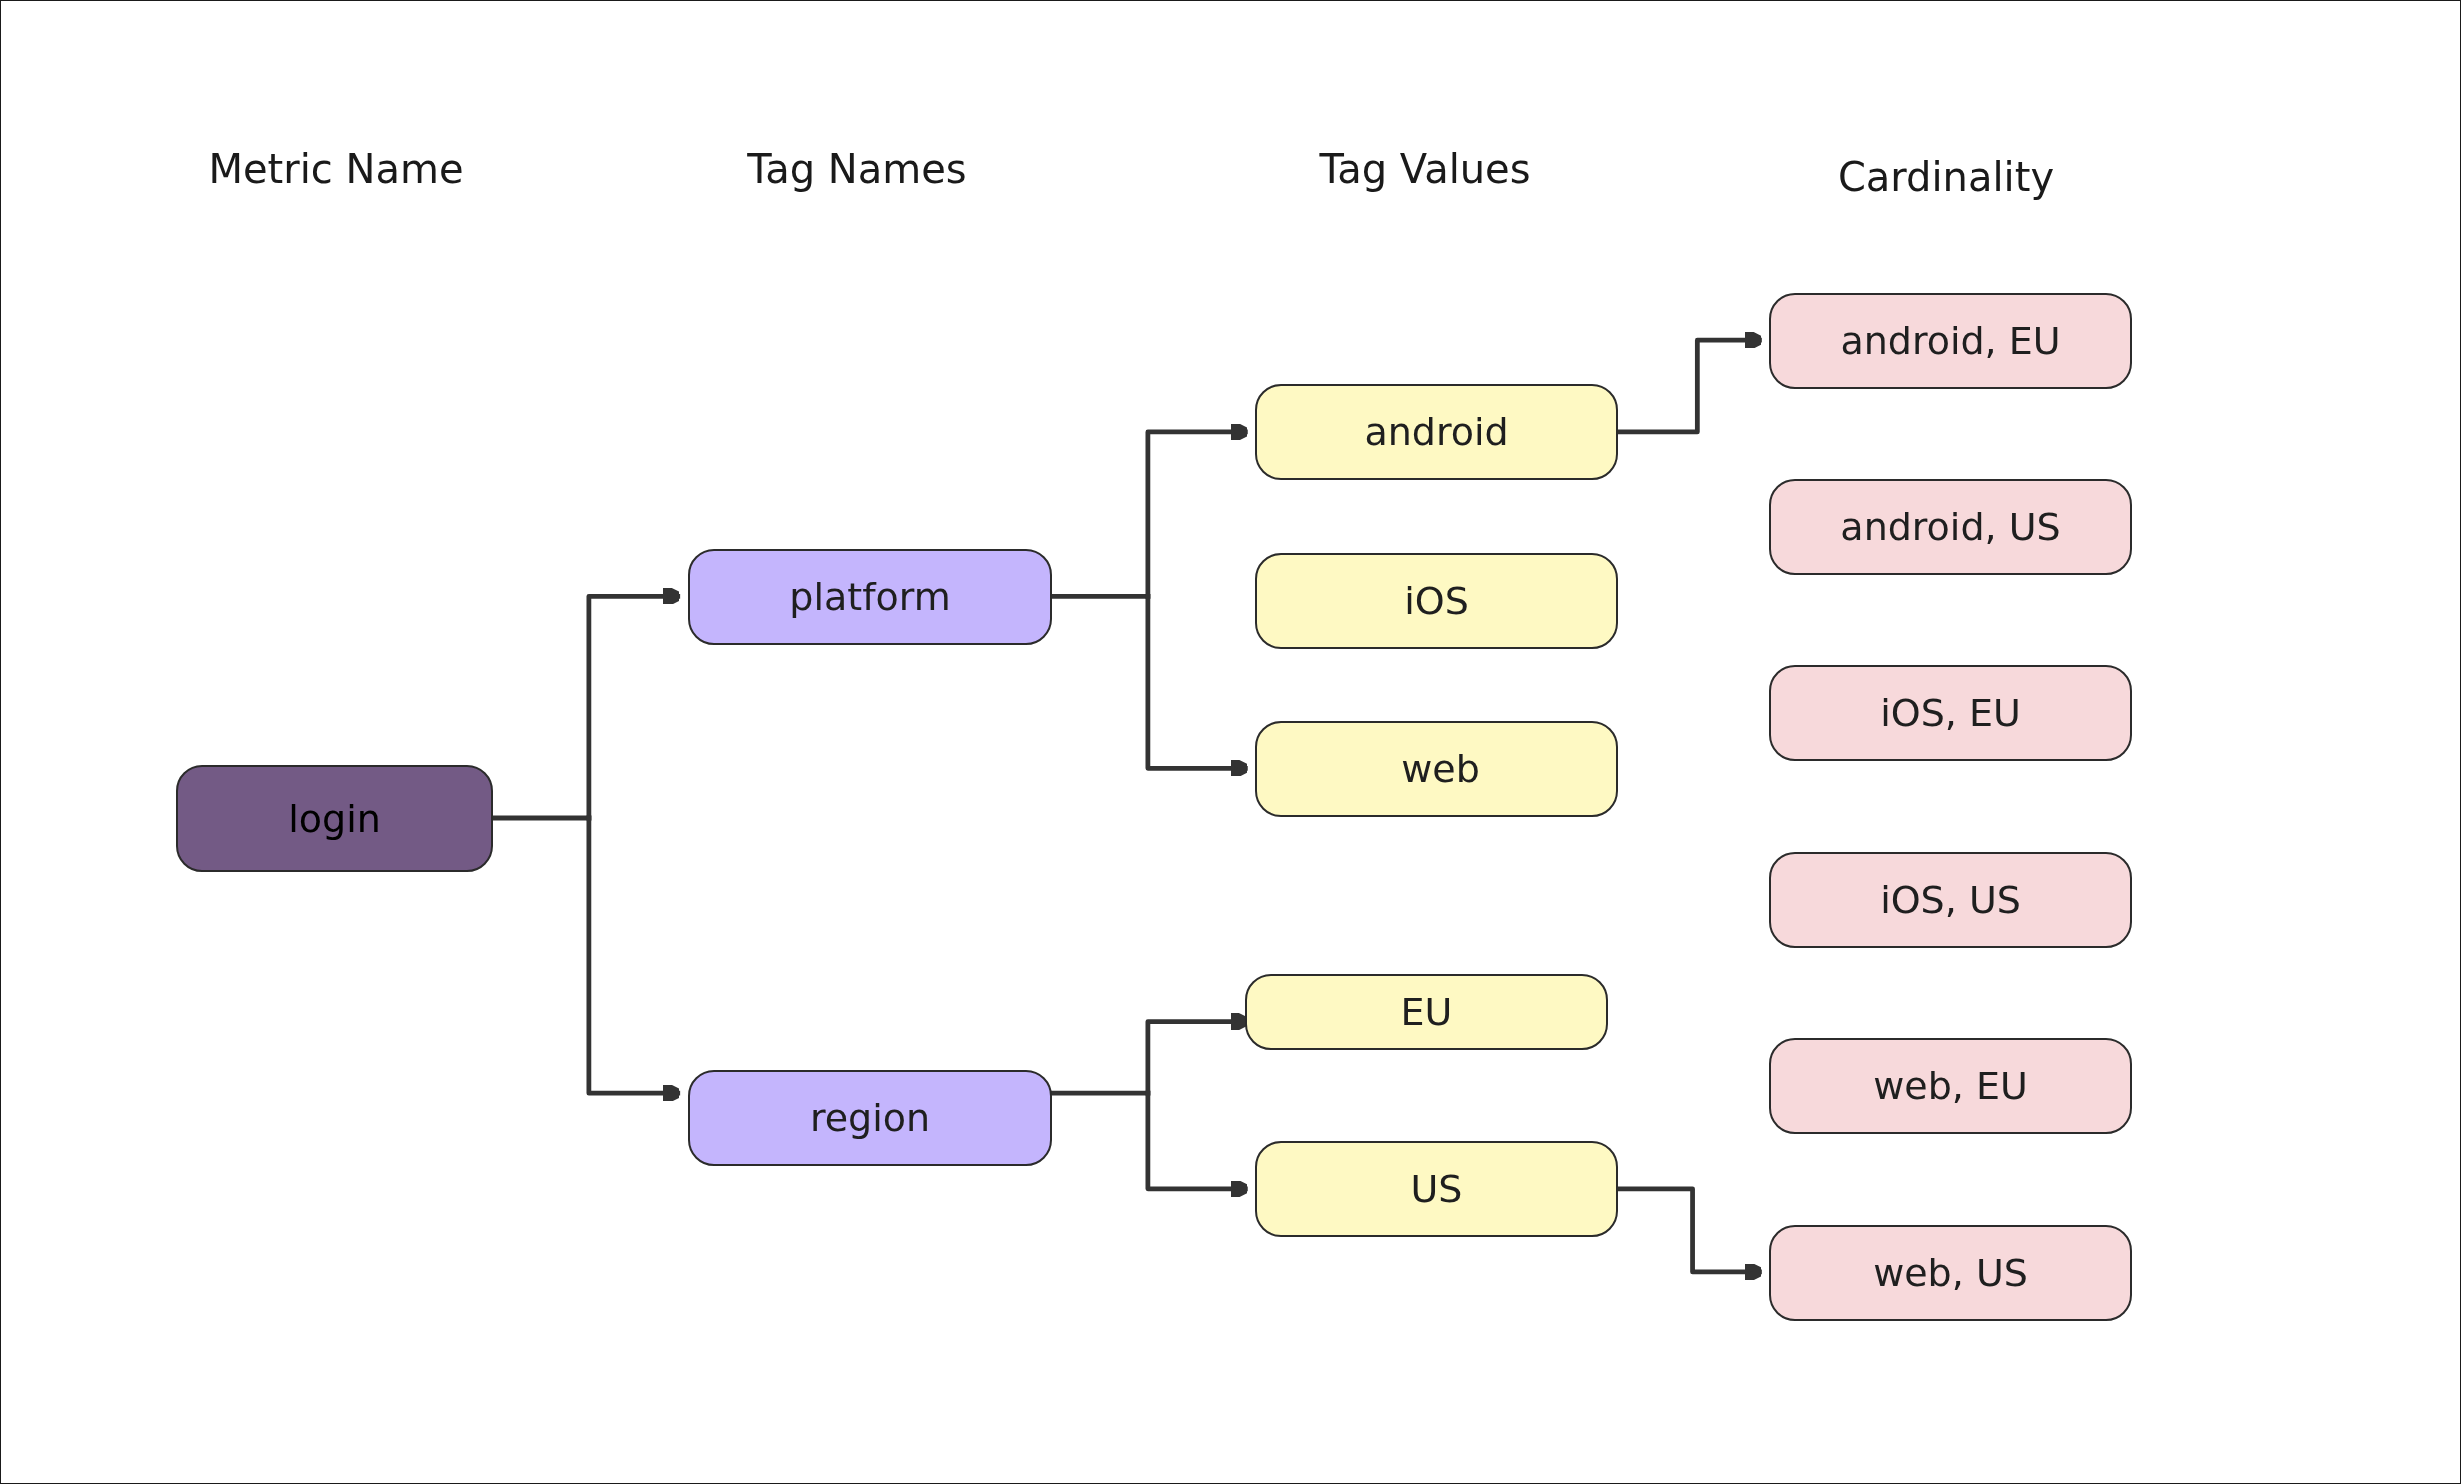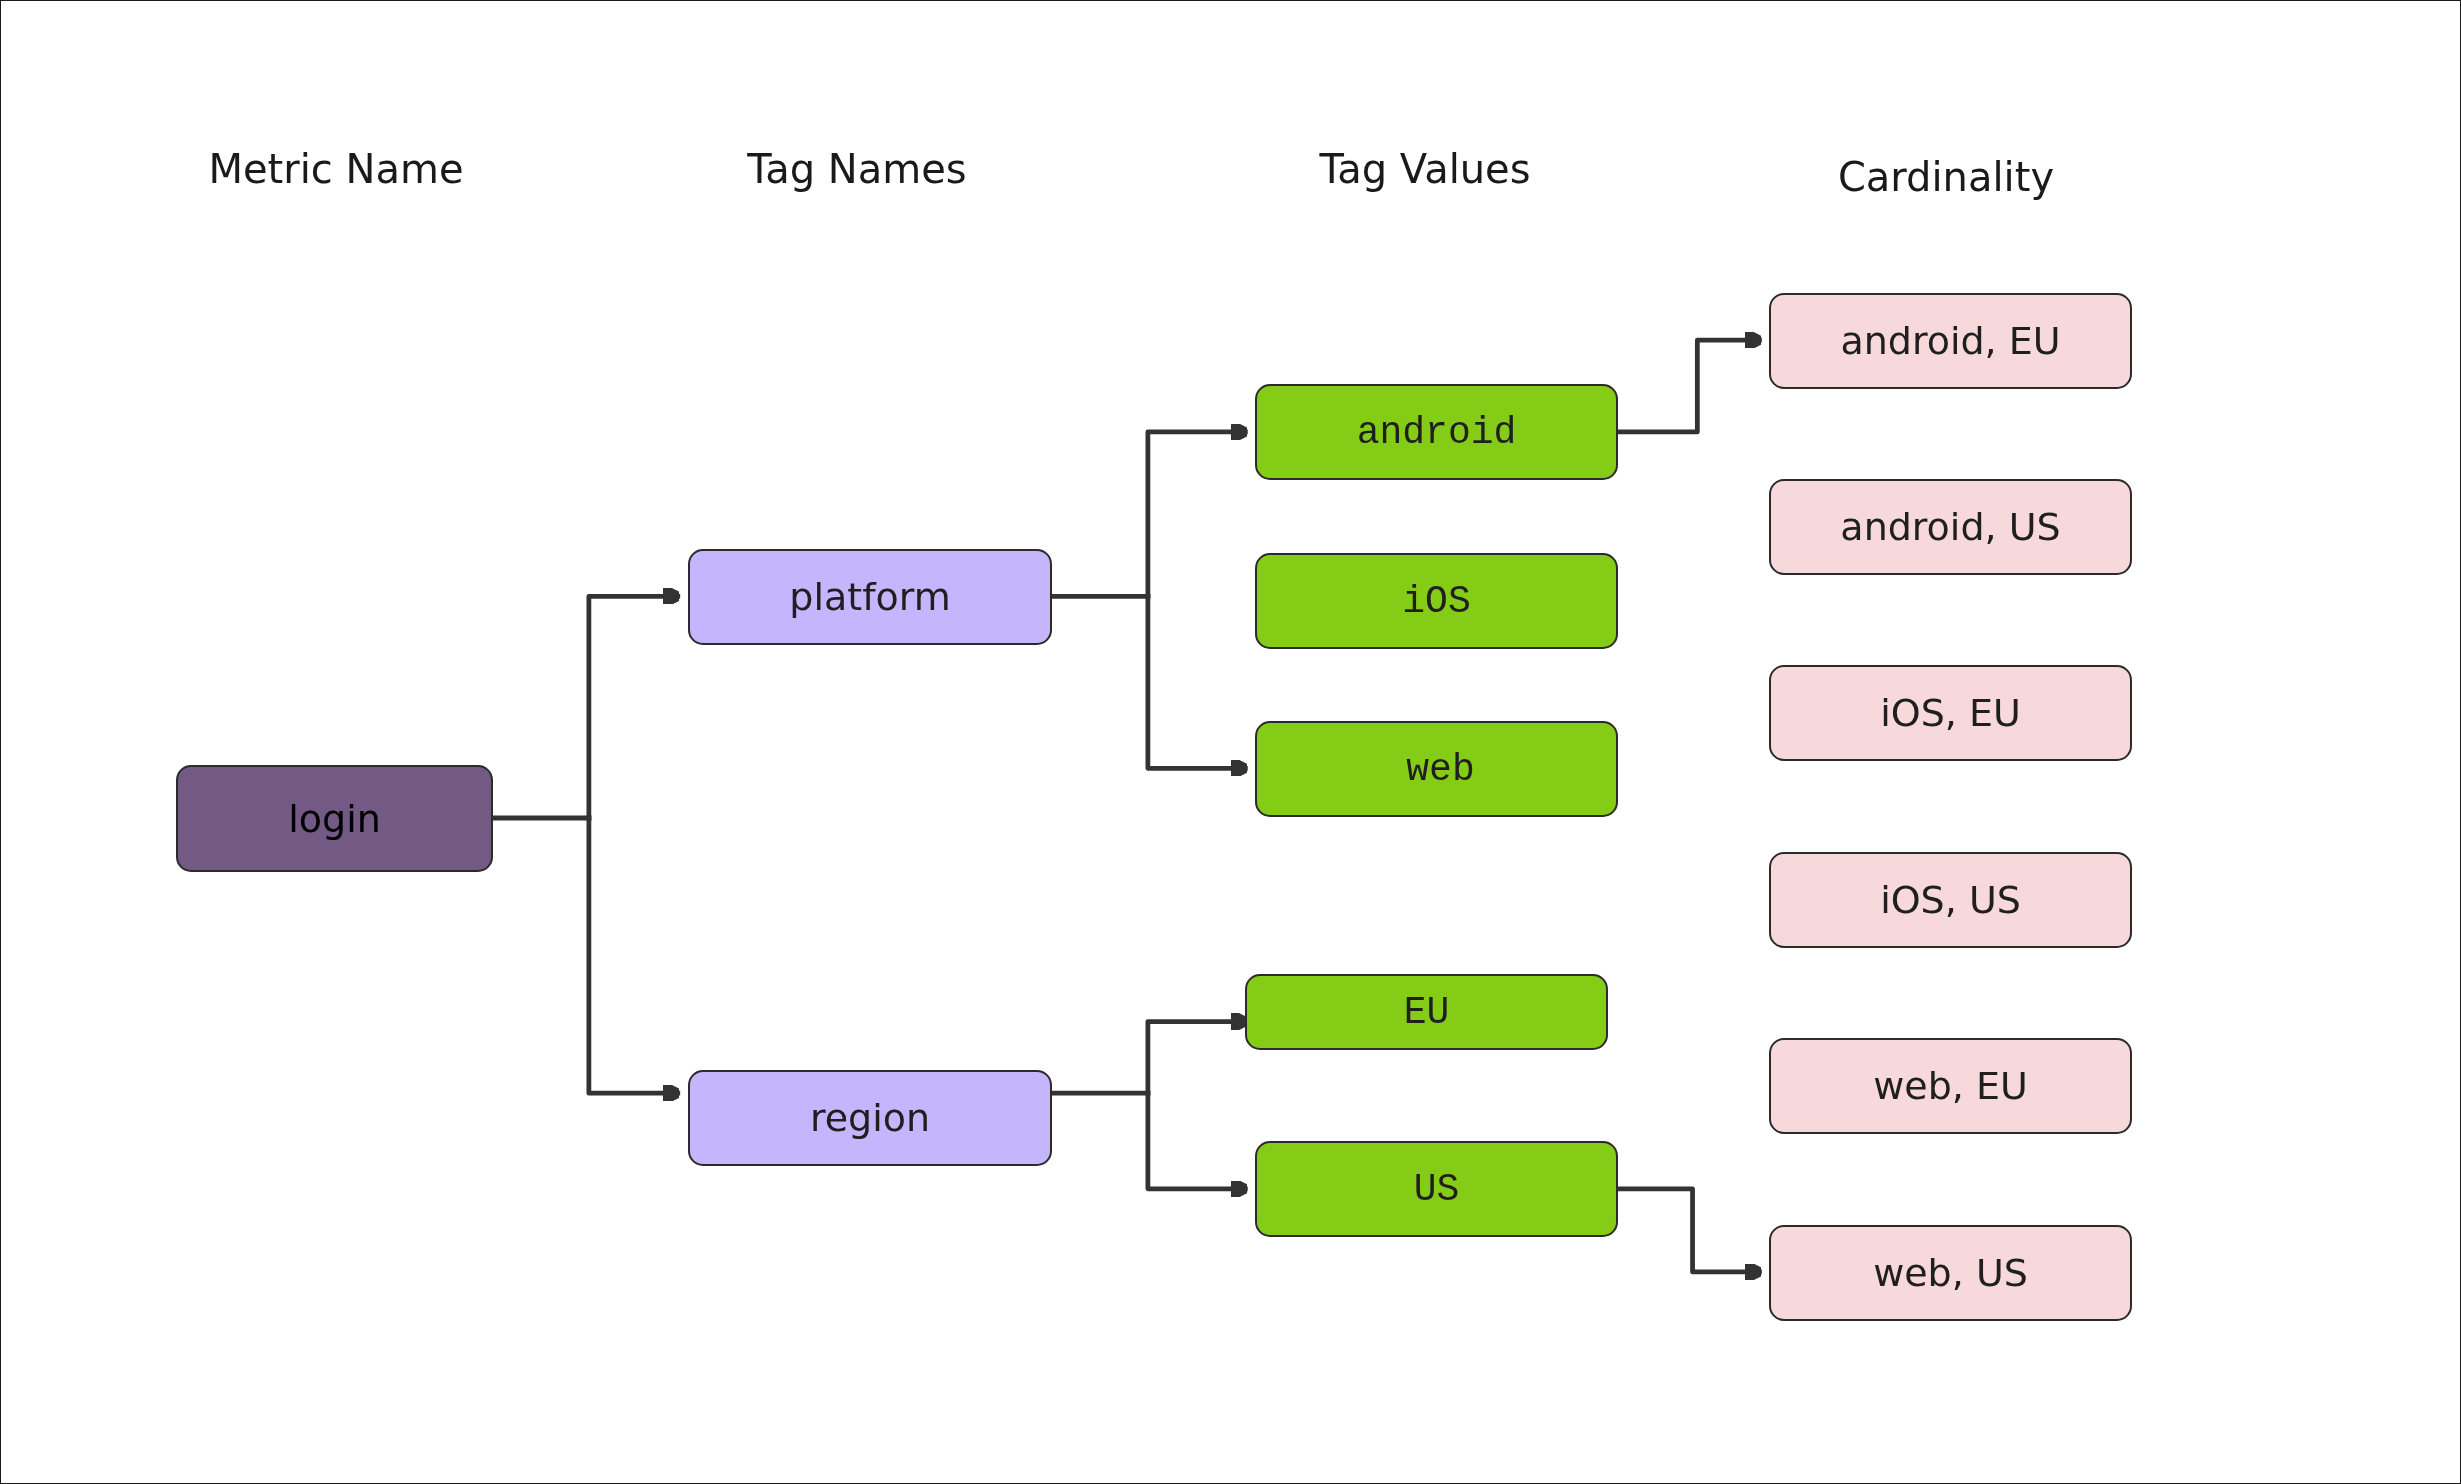--- a/index.html
+++ b/index.html
@@ -18,35 +18,35 @@
     transform: translateX(-50%);
     font-size: 40px;
     font-weight: normal;
     color: #1a1a1a;
     white-space: nowrap;
   }
   .node {
     position: absolute;
     box-sizing: border-box;
     border: 2.9px solid #2b2b2b;
-    border-radius: 15px;
+    border-radius: 26px;
     display: flex;
     align-items: center;
     justify-content: center;
     font-size: 38px;
     color: #1f1f1f;
     white-space: nowrap;
   }
   .node--metric {
     background: #735a85;
     color: #000000;
     font-weight: normal;
   }
   .node--tagname { background: #c4b5fd; }
-  .node--tagvalue { background: #84cc16; font-family: Liberation Mono, monospace; }
+  .node--tagvalue { background: #fef9c3; }
   .node--cardinality { background: #f7d9db; }
   .edges {
     position: absolute;
     left: 0; top: 0;
     width: 2461px;
     height: 1484px;
     pointer-events: none;
   }
   .edges path {
     fill: none;

